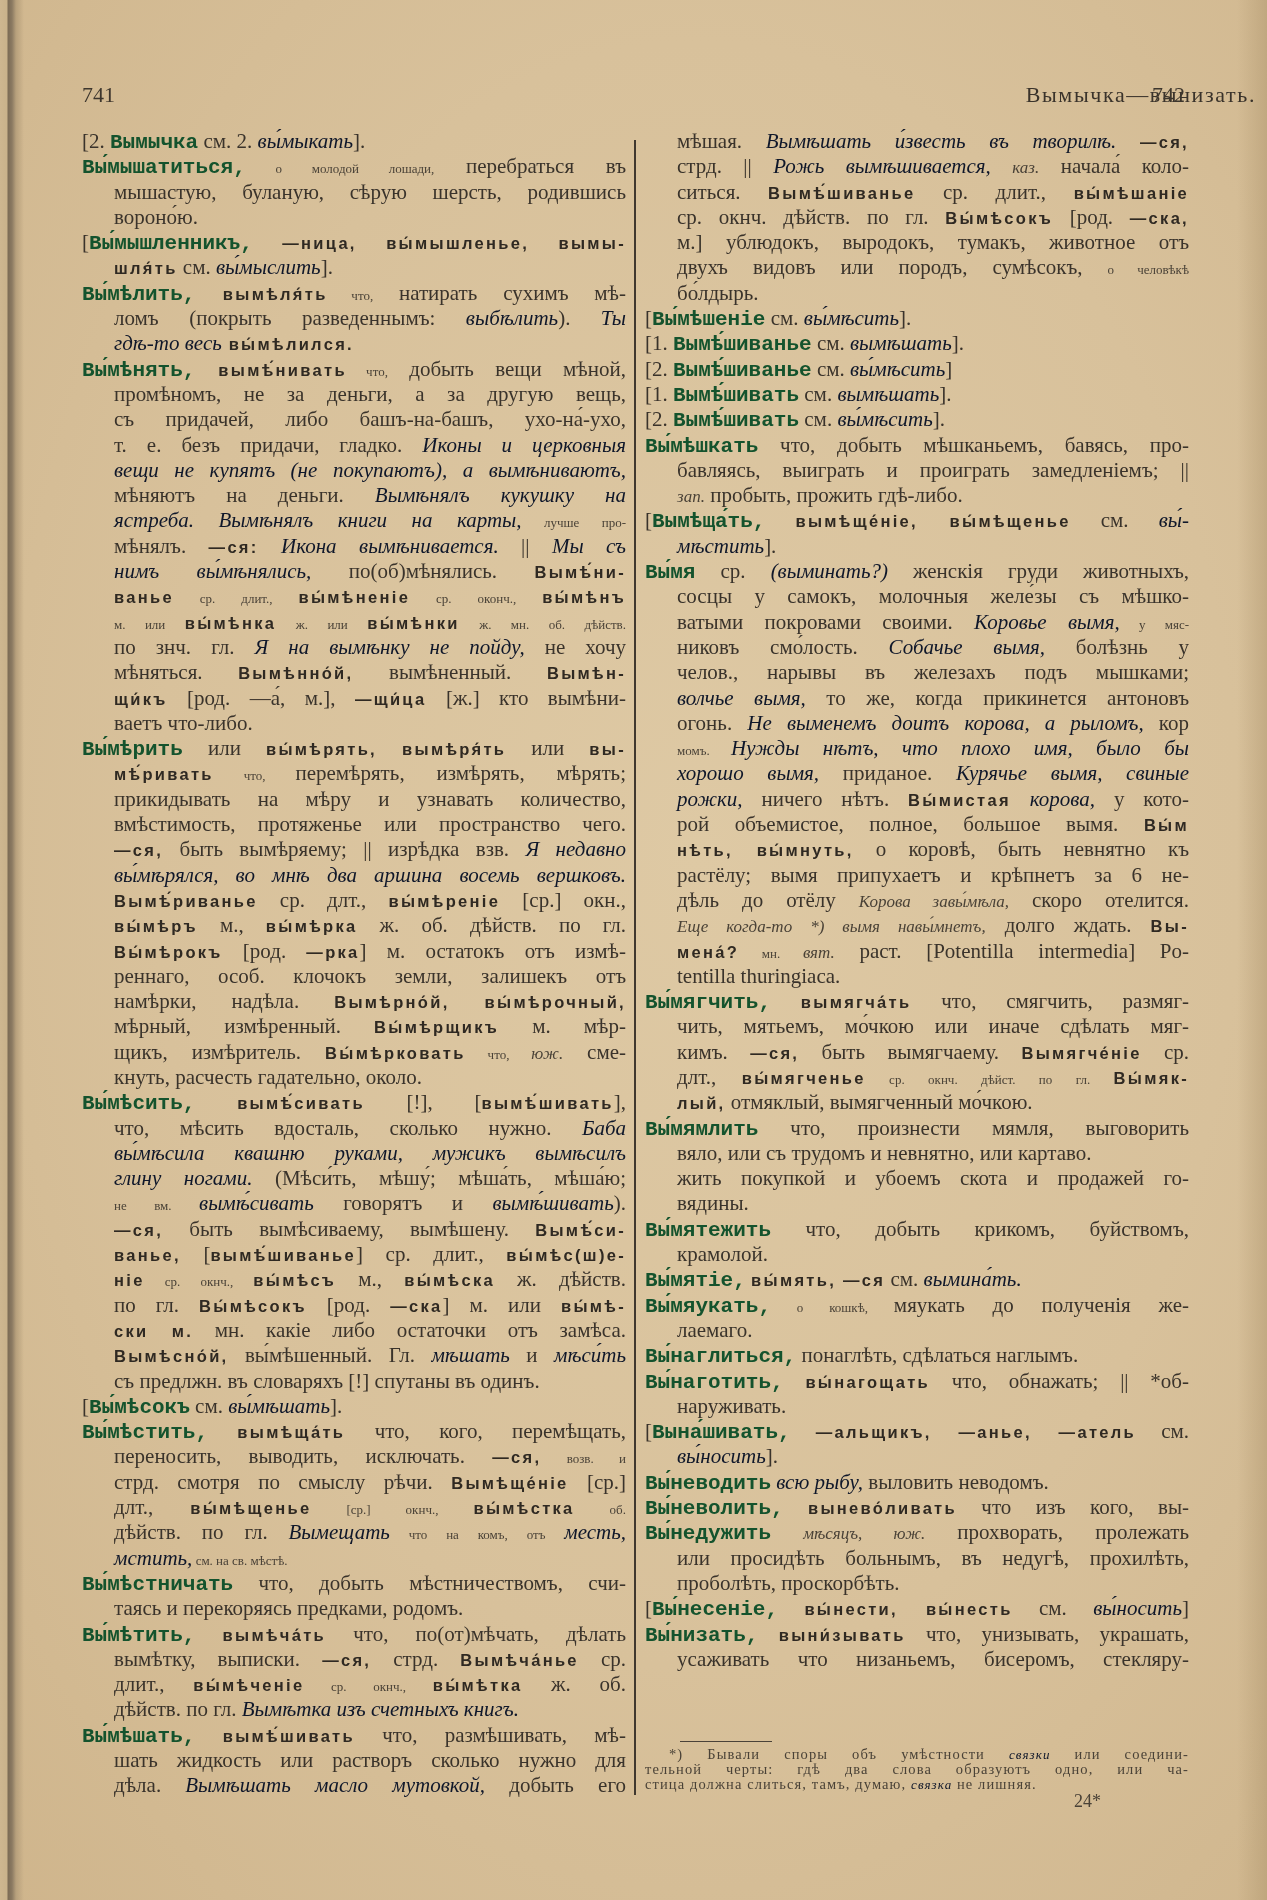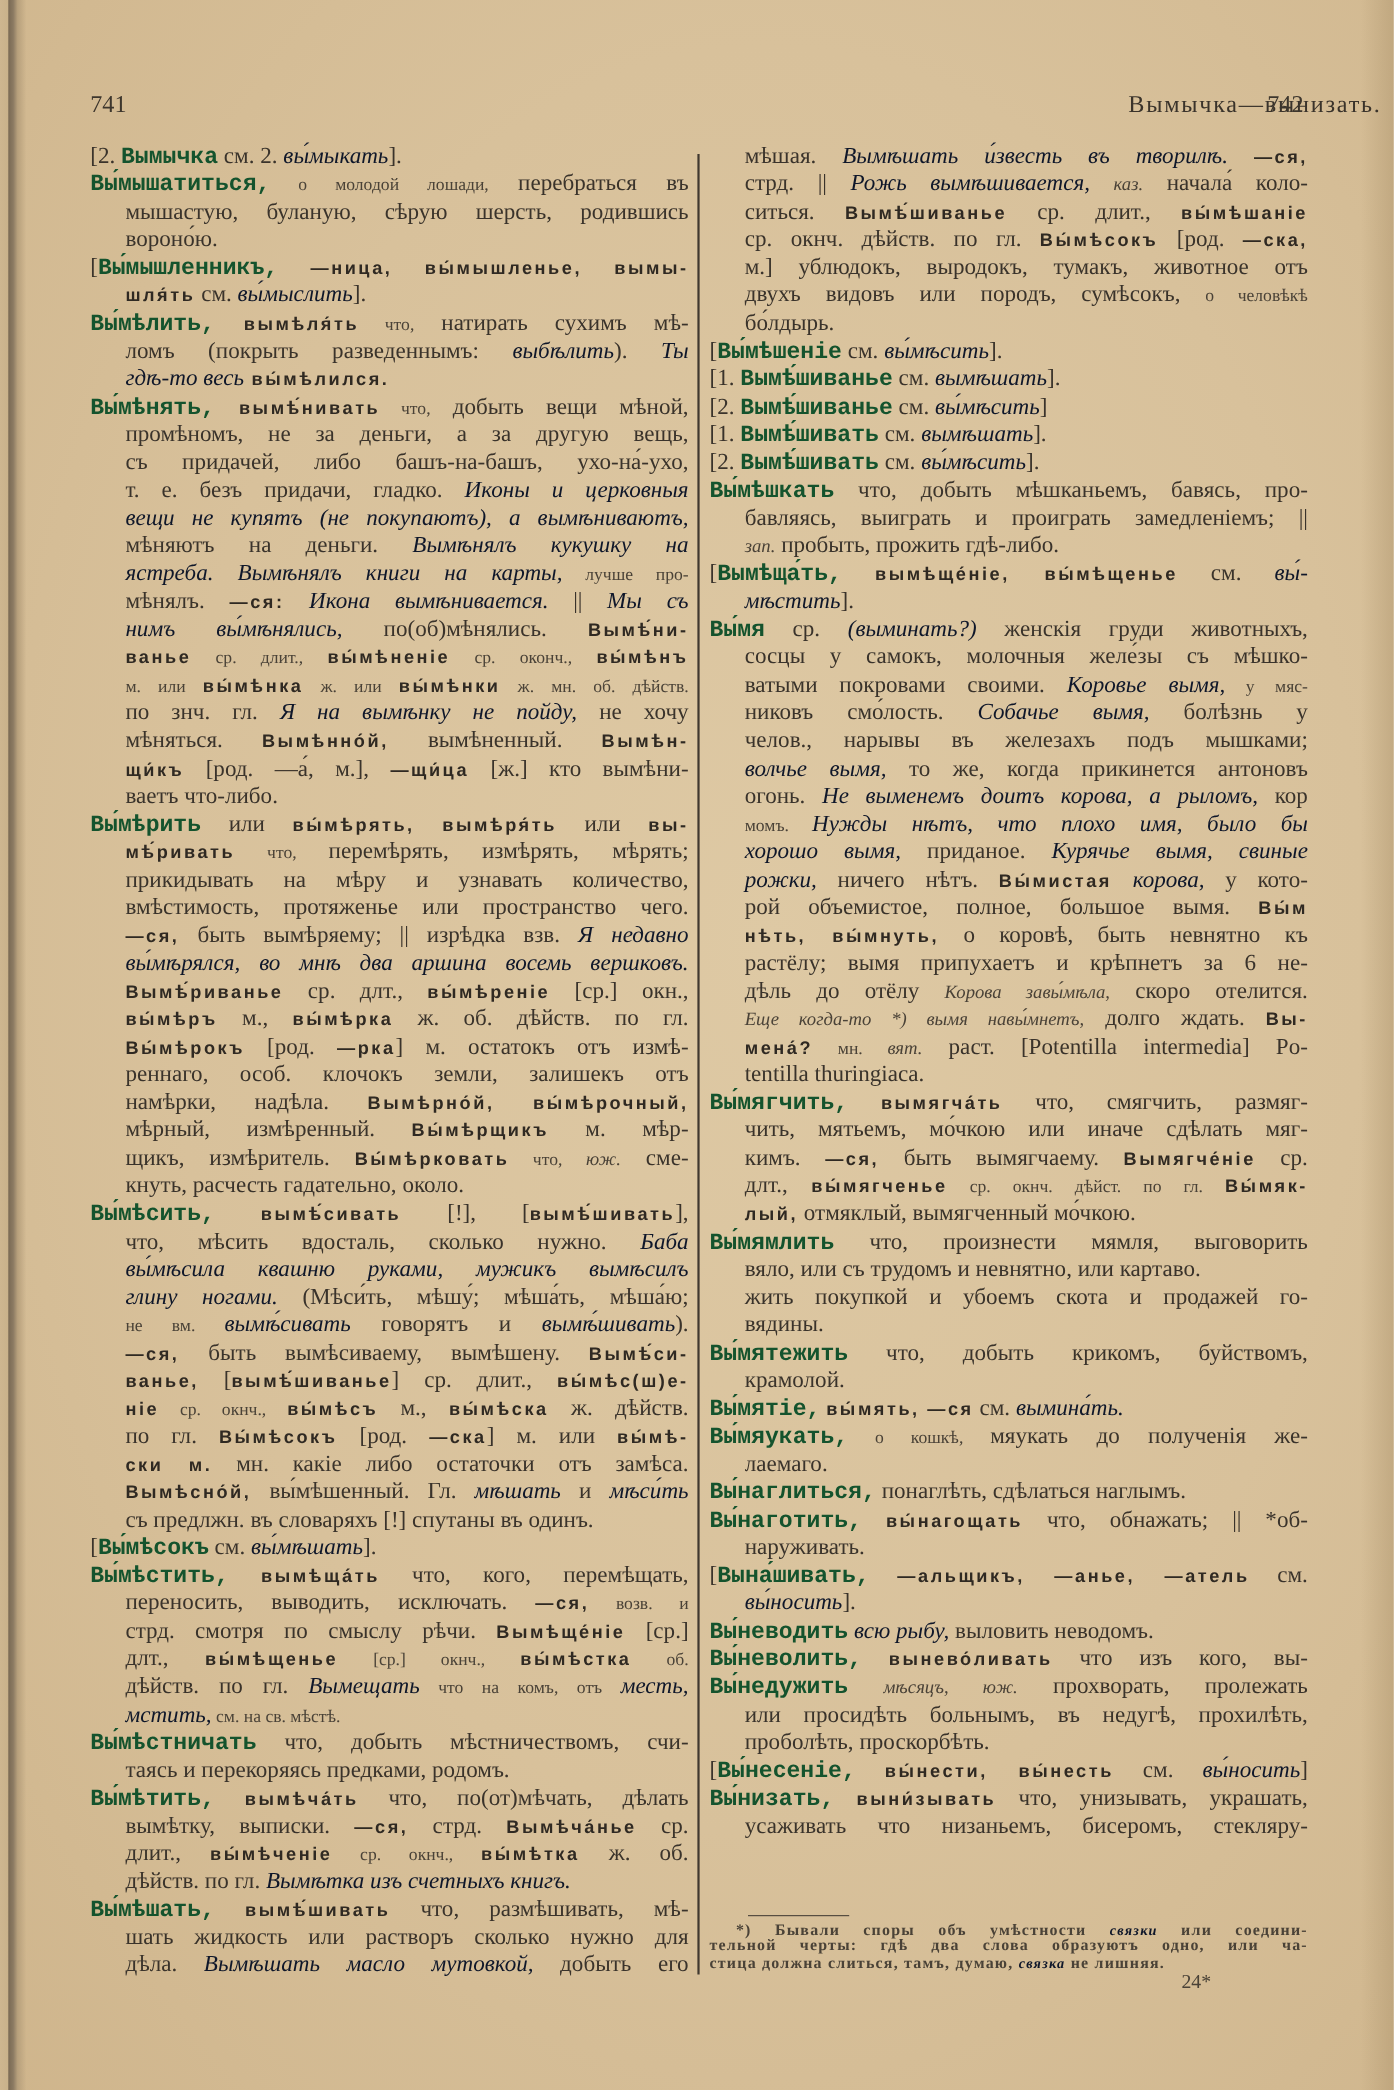--- a/index.html
+++ b/index.html
@@ -37,34 +37,34 @@
     }
     .ln.st { padding-left: 0; }
     .ln.en { text-align-last: left; }
     .k-n { }
     .k-h { font-weight: bold; color: #14532d; font-family: Liberation Mono, monospace; }
     .k-b {
       font-family: "Liberation Sans", "DejaVu Sans", sans-serif; font-weight: bold;
       font-size: 16.5px; letter-spacing: 2.3px; color: #2f2922;
     }
     .k-i { font-style: italic; color: #0f172a; }
-    .k-s { font-size: 16px; color: #4a4237; }
+    .k-s { font-size: 13px; color: #4a4237; }
     .k-si { font-size: 17px; font-style: italic; color: #4a4237; }
     .divider {
       position: absolute; left: 634px; top: 140px; width: 1.5px; height: 1655px;
       background: #40382f;
     }
     .fn-rule {
       position: absolute; left: 680px; top: 1741px; width: 92px; height: 1px; background: #4a4238;
     }
     .fn { position: absolute; left: 645px; top: 1747px; width: 544px; }
     .fl {
       box-sizing: border-box; width: 544px;
       height: 15px; line-height: 15px; font-size: 14.5px; letter-spacing: 1.1px;
-      white-space: nowrap; text-align: justify; text-align-last: justify; color: #4a4237; font-weight: bold;
+      white-space: nowrap; text-align: justify; text-align-last: justify; color: #4a4237;
     }
     .fl.st { padding-left: 24px; }
     .fl.en { text-align-last: left; }
     .fl .k-i { font-size: 13px; }
     .sig { position: absolute; left: 1074px; top: 1790px; font-size: 18px; line-height: 22px; color: #4a4237; }
   </style>
 </head>
 <body>
 
 <div class="binding"></div>

